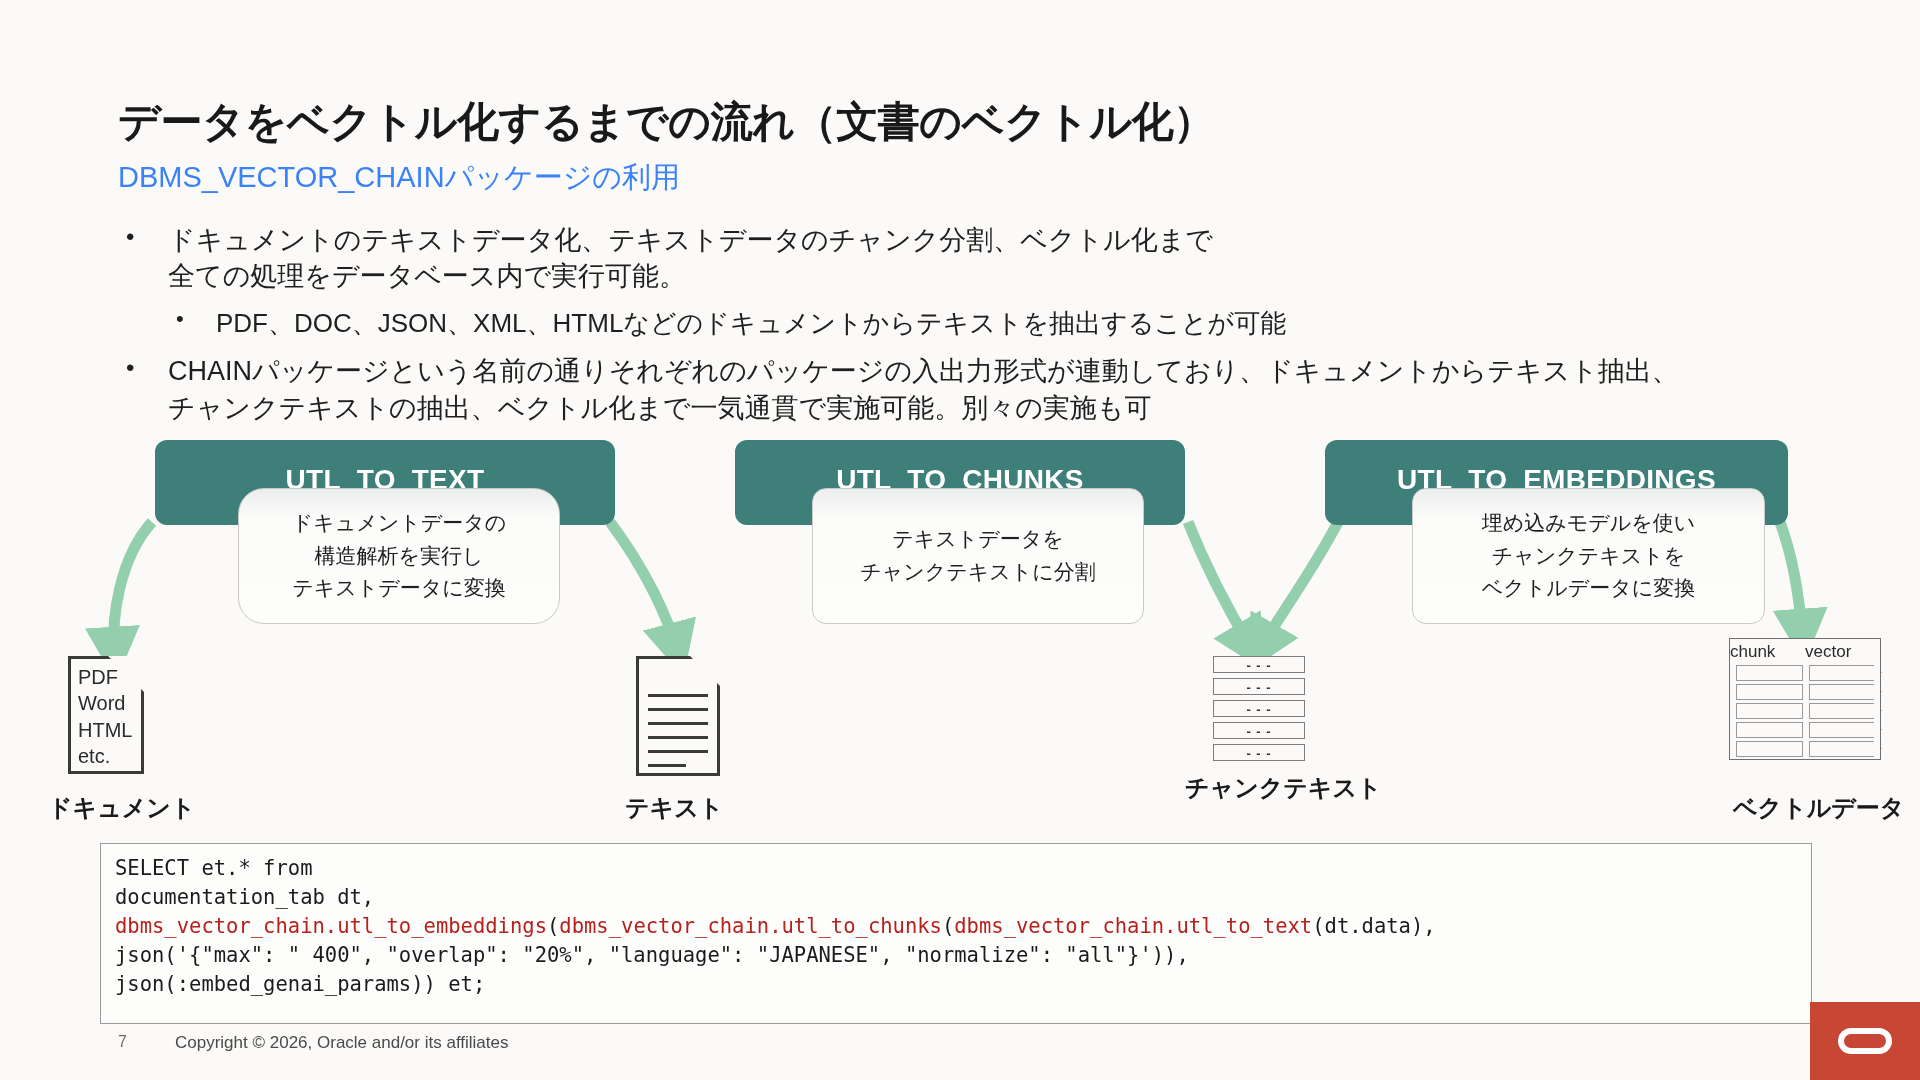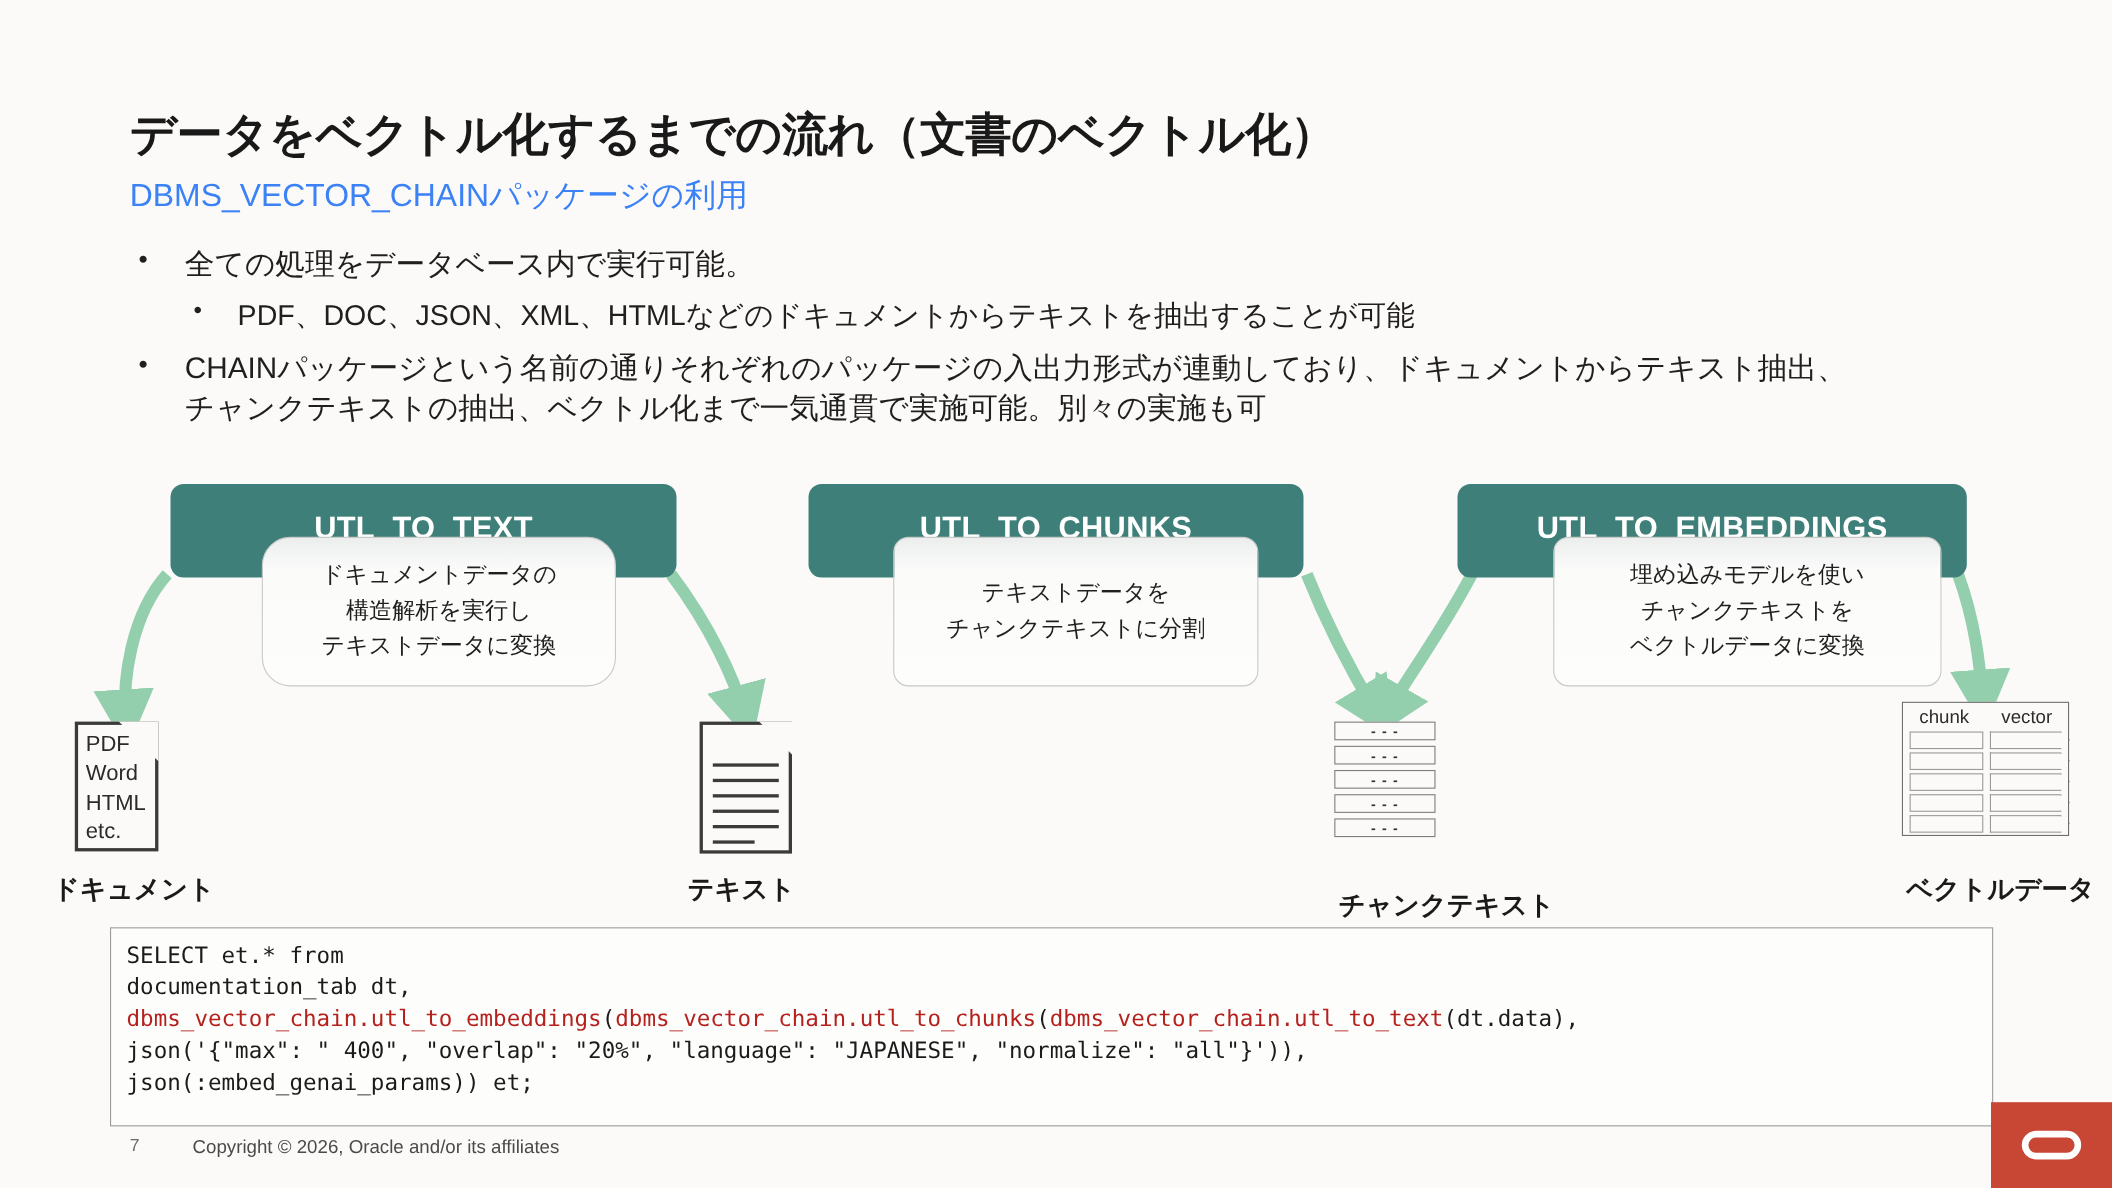--- a/index.html
+++ b/index.html
@@ -74,21 +74,21 @@
   .chunk{
     position:relative;height:17px;border:1px solid #7d7d7d;background:#FBFAF8;
     margin-bottom:5px;box-sizing:border-box;
   }
   .chunk .dash{position:absolute;left:50%;top:50%;transform:translate(-50%,-50%);
     font-size:13px;letter-spacing:1px;color:#333;font-weight:bold;line-height:1;}
 
   .vectable{position:absolute;left:1729px;top:198px;width:152px;height:122px;
     border:1px solid #6f6f6f;background:#FBFAF8;box-sizing:border-box;}
   .vectable .hdr{display:flex;height:26px;align-items:center;}
-  .vectable .hdr span{flex:1;text-align:center;font-size:17px;color:#2b2b2b;}
+  .vectable .hdr span{flex:1;font-size:17px;color:#2b2b2b;}
   .vectable .vrow{display:flex;height:16px;margin-bottom:3px;padding:0 6px;gap:6px;}
   .vectable .cell{flex:1;border:1px solid #9a9a9a;background:#FBFAF8;box-sizing:border-box;}
   .vectable .cell.arrow{border-right:none;position:relative;}
   .vectable .cell.arrow:after{
     content:"";position:absolute;right:-8px;top:-1px;width:8px;height:100%;
     border-top:1px solid #9a9a9a;border-right:1px solid #9a9a9a;
     clip-path:polygon(0 0,100% 50%,0 100%);
   }
 
   .caption{position:absolute;font-size:24px;font-weight:bold;color:#1a1a1a;white-space:nowrap;}
@@ -118,20 +118,21 @@
 <body>
 
 <div class="slide">
 
   <div class="title">データをベクトル化するまでの流れ（文書のベクトル化）</div>
   <div class="subtitle">DBMS_VECTOR_CHAINパッケージの利用</div>
 
   <div class="bullets">
     <div class="b1">
       <span class="dot">•</span>
+      <div class="nw">ドキュメントのテキストデータ化、テキストデータのチャンク分割、ベクトル化まで</div>
       <div class="nw">全ての処理をデータベース内で実行可能。</div>
     </div>
     <div class="b2">
       <span class="dot">•</span>
       <div class="nw">PDF、DOC、JSON、XML、HTMLなどのドキュメントからテキストを抽出することが可能</div>
     </div>
     <div class="b1">
       <span class="dot">•</span>
       <div class="nw">CHAINパッケージという名前の通りそれぞれのパッケージの入出力形式が連動しており、ドキュメントからテキスト抽出、</div>
       <div class="nw">チャンクテキストの抽出、ベクトル化まで一気通貫で実施可能。別々の実施も可</div>
@@ -214,21 +215,21 @@
       <div class="chunk">
           <span class="dash">- - -</span>
         </div>
       <div class="chunk">
           <span class="dash">- - -</span>
         </div>
       <div class="chunk">
           <span class="dash">- - -</span>
         </div>
     </div>
-    <div class="caption" style="left:1185px;top:367px;margin-left:32px;">チャンクテキスト</div>
+    <div class="caption" style="left:1185px;top:332px;">チャンクテキスト</div>
 
     <div class="vectable">
       <div class="hdr">
         <span>chunk</span>
         <span>vector</span>
       </div>
       <div class="vrow">
           <div class="cell"></div>
           <div class="cell arrow"></div>
         </div>

